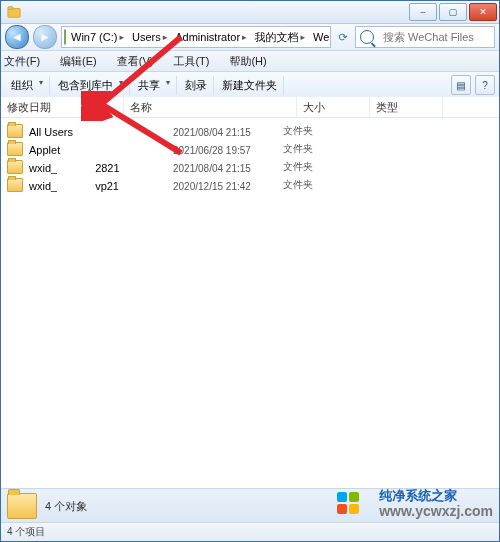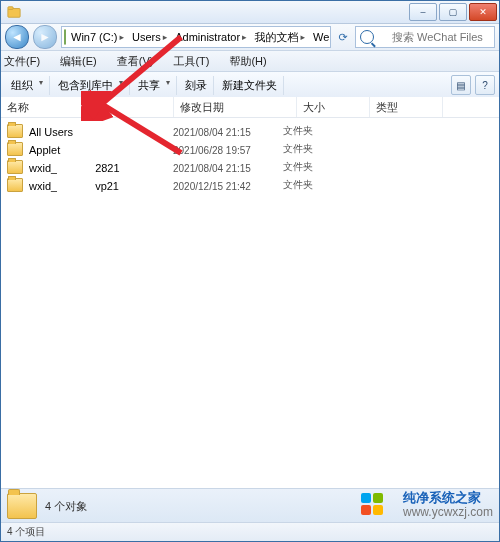--- a/index.html
+++ b/index.html
@@ -11,21 +11,21 @@
   .wbtn{width:26px;height:16px;margin-left:2px;border:1px solid #8aa7c9;border-radius:2px;background:linear-gradient(#f7fbff,#d9e7f7);display:flex;align-items:center;justify-content:center;font-size:9px;color:#2c4a6e}
   .wbtn.close{background:linear-gradient(#f08070,#d44828);color:#fff;border-color:#a03018}
   
   .navrow{height:26px;background:linear-gradient(#f7fafd,#e8eff8);border-bottom:1px solid #c9d6e6;display:flex;align-items:center;padding:0 4px;gap:4px}
   .navbtn{width:22px;height:22px;border-radius:11px;background:radial-gradient(circle at 30% 30%,#bfe4ff,#3a87c8);border:1px solid #3a6ea5;display:flex;align-items:center;justify-content:center;color:#fff;font-size:12px}
   .navbtn.fwd{opacity:.55}
   .crumb-box{flex:1;height:20px;border:1px solid #a9c0dc;background:#fff;display:flex;align-items:center;overflow:hidden}
   .crumb-seg{display:flex;align-items:center;padding:0 3px;white-space:nowrap;font-size:11px}
   .crumb-seg .arw{padding:0 2px;color:#555;font-size:9px}
   .crumb-icon{width:14px;height:14px;margin:0 2px;background:linear-gradient(#d8e8c8,#9fcf7a);border:1px solid #7aa858;border-radius:2px}
-  .searchbox{width:130px;height:20px;border:1px solid #a9c0dc;background:#fff;display:flex;align-items:center;padding:0 4px;gap:16px}
+  .searchbox{width:130px;height:20px;border:1px solid #a9c0dc;background:#fff;display:flex;align-items:center;padding:0 4px;gap:7px}
   .searchbox input{border:none;outline:none;width:100%;font-size:11px;color:#888}
   .mag{width:12px;height:12px;border:1.5px solid #2c6aa8;border-radius:50%;position:relative;flex-shrink:0}
   .mag:after{content:"";position:absolute;width:5px;height:1.5px;background:#2c6aa8;bottom:-2px;right:-3px;transform:rotate(45deg)}
   
   .menurow{height:20px;background:linear-gradient(#f3f7fc,#e4ecf6);border-bottom:1px solid #c9d6e6;display:flex;align-items:center;padding:0 0;gap:14px;font-size:11px;color:#222}
   .menurow span{padding:1px 3px}
   
   .toolrow{height:26px;background:linear-gradient(#f7fbff,#e6eef8);border-bottom:1px solid #c9d6e6;display:flex;align-items:center;padding:0 4px;gap:2px;font-size:11px}
   .tb-item{display:flex;align-items:flex-start;gap:4px;padding:2px 6px;border-right:1px solid #d4dfec}
   .tb-item:last-of-type{border-right:none}
@@ -53,21 +53,21 @@
   
   .preview{position:absolute;left:0;right:0;bottom:18px;height:34px;background:linear-gradient(#eaf1fa,#dce8f5);border-top:1px solid #c9d6e6;display:flex;align-items:center;padding:0 6px;gap:8px;font-size:11px;color:#333}
   .pv-icon{width:28px;height:24px;background:linear-gradient(#ffe9a8,#f3c34e);border:1px solid #caa23e;border-radius:2px;position:relative}
   .pv-icon:before{content:"";position:absolute;top:-5px;left:0;width:10px;height:5px;background:#f3c34e;border:1px solid #caa23e;border-bottom:none;border-radius:2px 2px 0 0}
   
   .status{position:absolute;left:0;right:0;bottom:0;height:18px;background:linear-gradient(#f2f6fb,#e4ecf6);border-top:1px solid #c9d6e6;font-size:10px;color:#444;display:flex;align-items:center;padding:0 6px}
   
   .wm{position:absolute;right:6px;bottom:22px;display:flex;align-items:center;gap:20px;font-size:13px;color:#1861b8;font-weight:600}
   .wm .logo{display:grid;grid-template-columns:10px 10px;grid-template-rows:10px 10px;gap:2px}
   .wm .logo span{display:block;border-radius:2px}
-  .wm small{font-size:12px;color:#777;font-weight:400;display:block;margin-top:-2px}
+  .wm small{font-size:14px;color:#777;font-weight:700;display:block;margin-top:-2px}
 </style>
 </head>
 <body>
 
 <div class="window">
 
   <div class="titlebar">
     <svg class="tb-icon" viewBox="0 0 16 16">
         <rect x="1" y="4" width="14" height="10" rx="1" fill="#f3c34e" stroke="#caa23e"></rect>
         <rect x="1" y="2" width="6" height="3" rx="1" fill="#f3c34e" stroke="#caa23e"></rect>
@@ -137,22 +137,22 @@
     <div class="tb-item">
         <span>新建文件夹</span>
       </div>
     <div class="toolsp"></div>
     <div class="sqbtn">▤</div>
     <div class="sqbtn">?</div>
   </div>
 
   <div class="content">
     <div class="colhdr">
+      <div class="ch date">修改日期</div>
       <div class="ch name">名称</div>
-      <div class="ch date">修改日期</div>
       <div class="ch size">大小</div>
       <div class="ch type">类型</div>
     </div>
     <div class="rows" id="rows">
         <div class="frow">
           <span class="ficon"></span>
           <span class="fname">All Users</span>
           <span class="fdate">2021/08/04 21:15</span>
           <span class="ftype">文件夹</span>
         </div>

